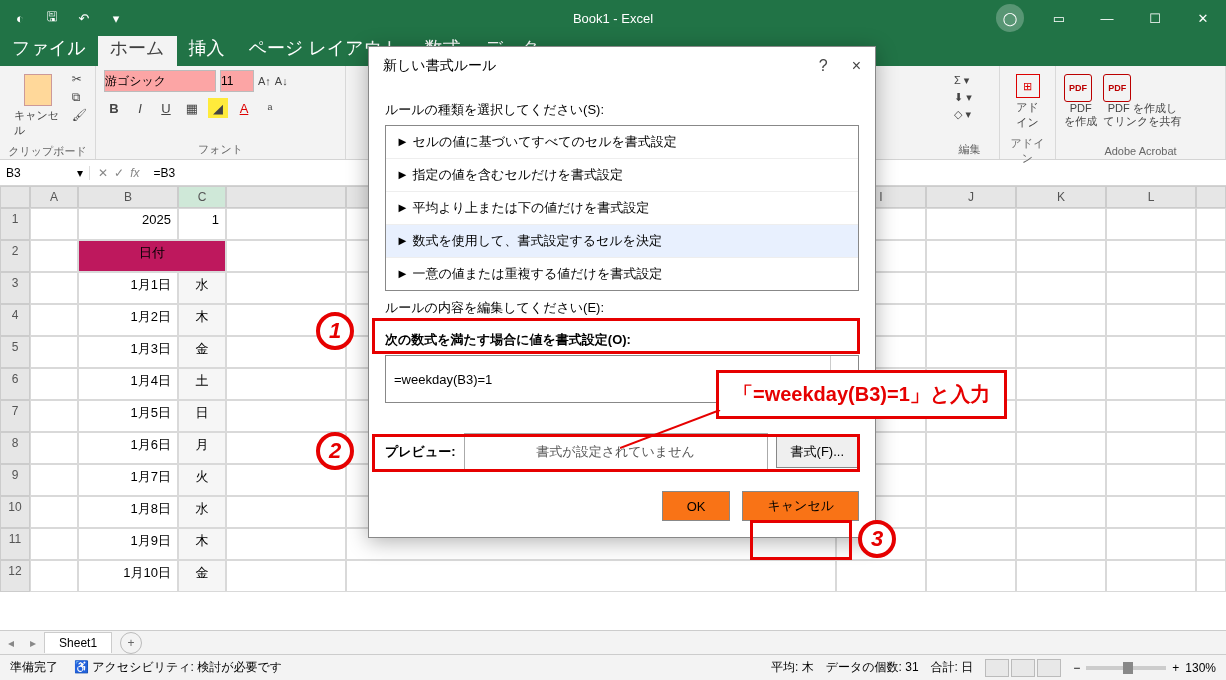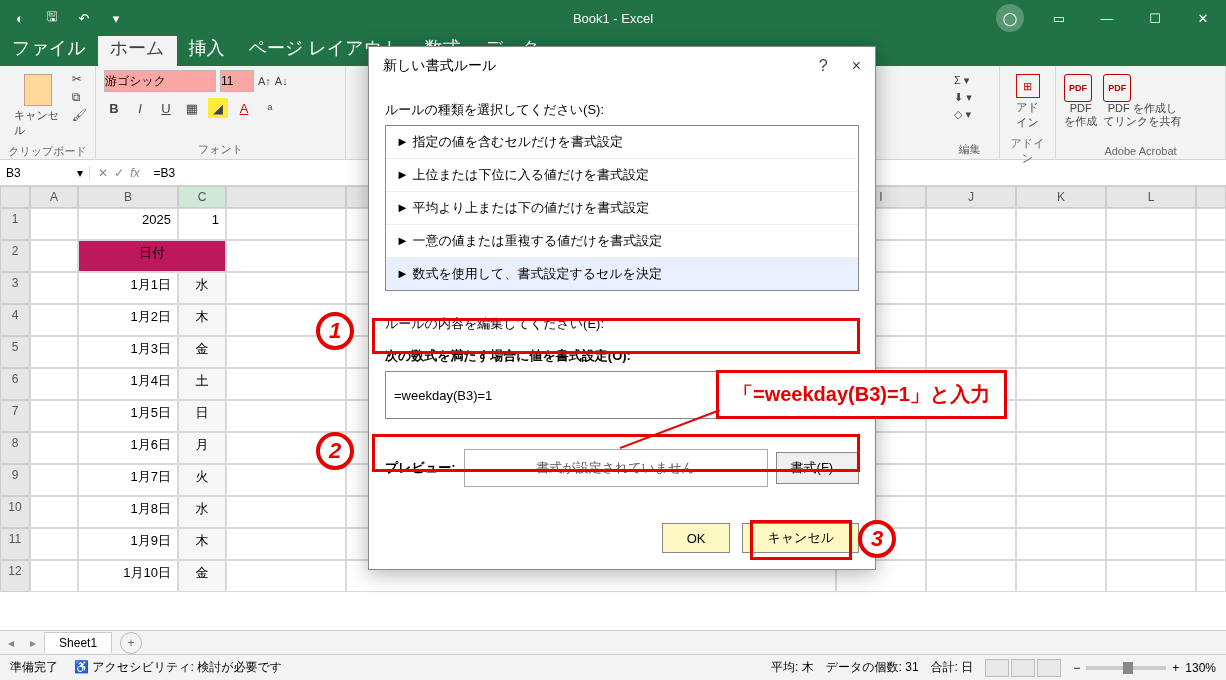--- a/index.html
+++ b/index.html
@@ -77,21 +77,21 @@
 .dialog .rule-item:last-child{ border-bottom:none;}
 .dialog .rule-item.selected{ background:#e8f0fe;}
 .dialog .formula-label{ margin:14px 0 6px; font-weight:bold;}
 .dialog .formula-input{ display:flex; border:1px solid #888; height:48px;}
 .dialog .formula-input input{ flex:1; border:none; padding:0 8px; font-size:13px; outline:none;}
 .dialog .formula-input .picker{ width:28px; display:flex; align-items:center; justify-content:center; border-left:1px solid #ccc; cursor:pointer;}
 .dialog .preview-row{ display:flex; align-items:center; gap:8px; margin-top:30px;}
 .dialog .preview-box{ flex:1; border:1px solid #aaa; height:38px; display:flex; align-items:center; justify-content:center; color:#555;}
 .dialog .fmt-btn{ border:1px solid #888; background:#efefef; padding:6px 14px; cursor:pointer;}
 .dialog .dlg-actions{ display:flex; justify-content:flex-end; gap:12px; margin-top:20px;}
-.dialog .dlg-actions button{ padding:5px 24px; border:1px solid #888; background:#fef9c3; cursor:pointer; font-size:13px;margin-top:16px;}
+.dialog .dlg-actions button{ padding:5px 24px; border:1px solid #888; background:#f97316; cursor:pointer; font-size:13px;}
 
 
 .anno{ position:absolute; border:3px solid #e60000; pointer-events:none;}
 .circ{ position:absolute; width:38px; height:38px; border:4px solid #e60000; border-radius:50%; background:#fff; display:flex; align-items:center; justify-content:center; font-weight:900; color:#e60000; font-size:22px; pointer-events:none; font-style:italic;}
 .callout{ position:absolute; border:3px solid #e60000; background:#fff; padding:8px 14px; font-size:20px; color:#e60000; font-weight:bold; pointer-events:none; white-space:nowrap;}
 </style>
 </head>
 <body>
 
 <div class="titlebar">
@@ -385,27 +385,27 @@
   <div class="dlg-title">
     <span>新しい書式ルール</span>
     <div class="dlgbtns">
       <span>?</span>
       <span>×</span>
     </div>
   </div>
   <div class="dlg-body">
     <div class="sect-label"><span>ルールの種類を選択してください(S):</span></div>
     <div class="rule-list">
+      <div class="rule-item">► セルの値に基づいてすべてのセルを書式設定</div>
       <div class="rule-item">► 指定の値を含むセルだけを書式設定</div>
-      <div class="rule-item">► 上位または下位に入る値だけを書式設定</div>
       <div class="rule-item">► 平均より上または下の値だけを書式設定</div>
+      <div class="rule-item selected">► 数式を使用して、書式設定するセルを決定</div>
       <div class="rule-item">► 一意の値または重複する値だけを書式設定</div>
-      <div class="rule-item selected">► 数式を使用して、書式設定するセルを決定</div>
-    </div>
-    <div class="sect-label" style="margin-top:24px">ルールの内容を編集してください(E):</div>
+    </div>
+    <div class="sect-label" style="margin-top:8px">ルールの内容を編集してください(E):</div>
     <div class="formula-label">次の数式を満たす場合に値を書式設定(O):</div>
     <div class="formula-input">
       <input value="=weekday(B3)=1" style="">
       <div class="picker">↥</div>
     </div>
     <div class="preview-row">
       <span style="font-weight:bold">プレビュー:</span>
       <div class="preview-box">書式が設定されていません</div>
       <div class="fmt-btn">書式(F)...</div>
     </div>

